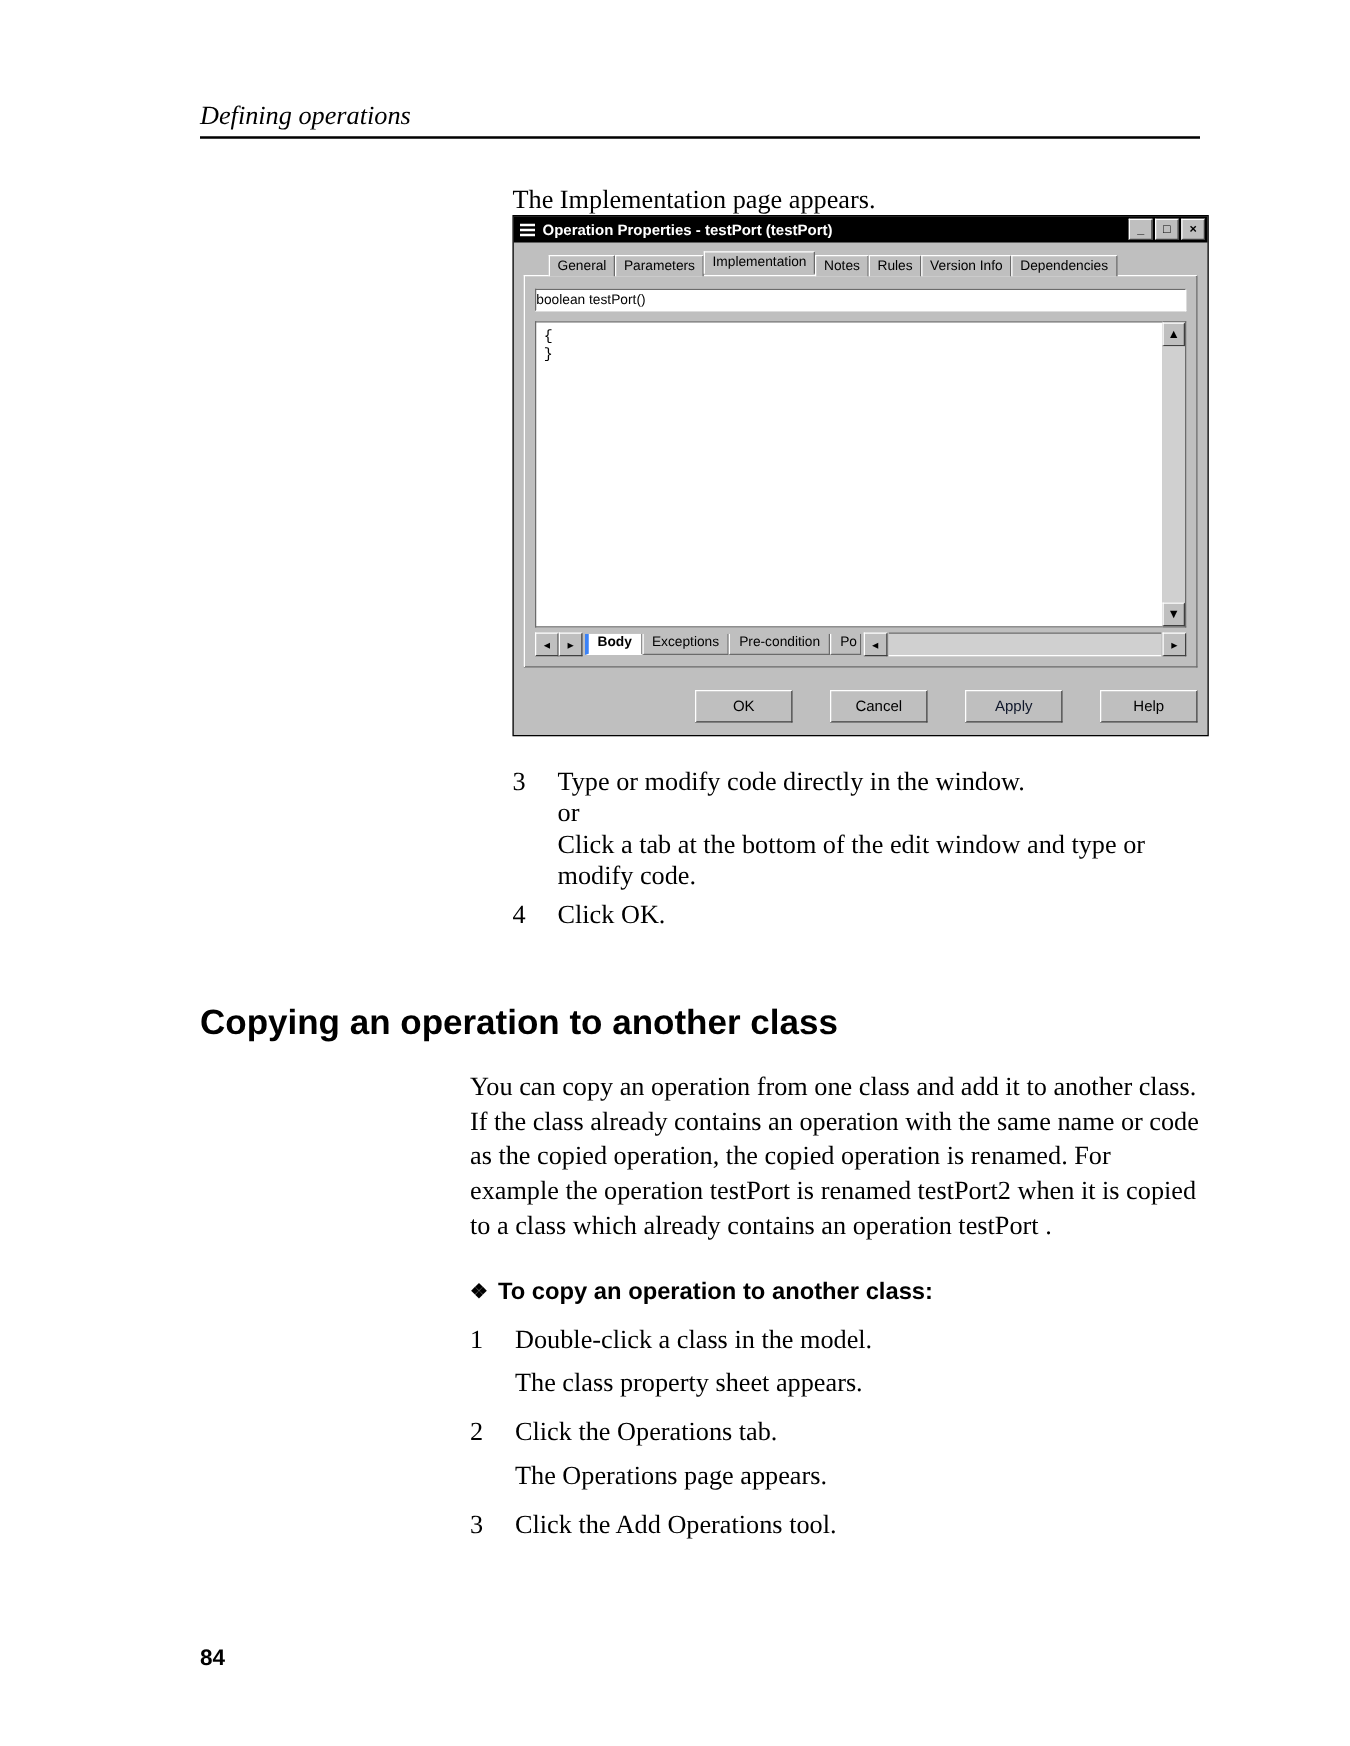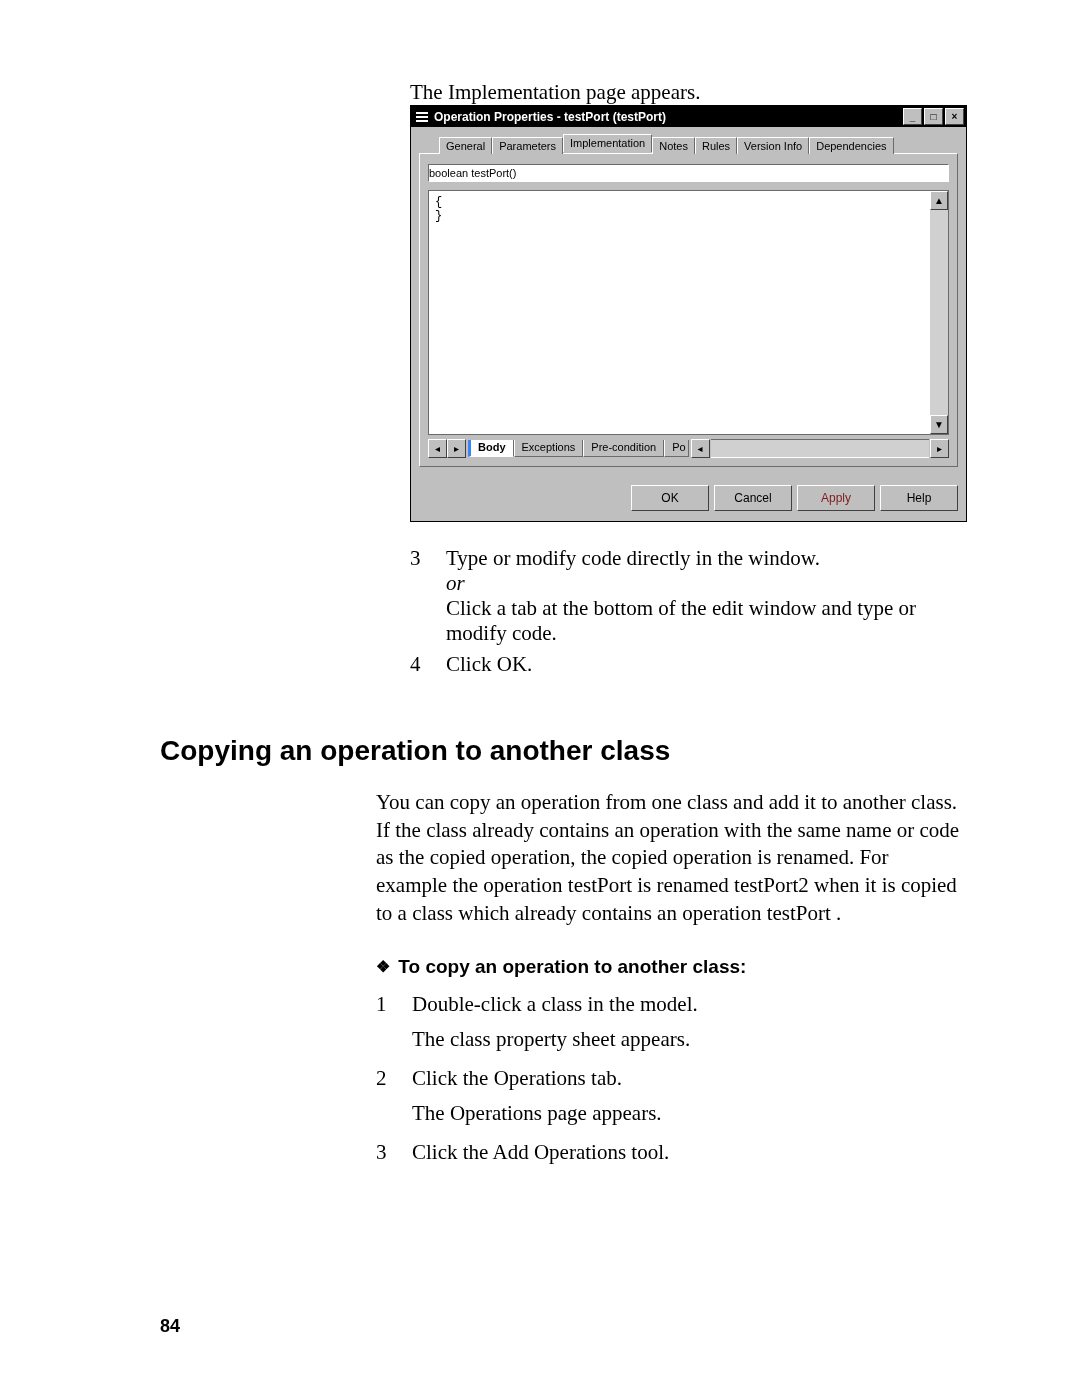--- a/index.html
+++ b/index.html
@@ -172,46 +172,46 @@
   }
   .btab.clipped { padding-right:2px; }
   .hscroll-track {
     flex:1; height:17px; background:#d0d0d0;
     border-top:1px solid #6b6b6b; border-bottom:1px solid #fff;
     margin:0 1px;
   }
 
   .button-row {
     padding:10px 8px 10px 0;
-    display:flex; justify-content:flex-end; gap:5px;
+    display:flex; justify-content:flex-end; gap:30px;
   }
   .dlg-button {
     min-width:76px; height:24px;
     background:#bfbfbf;
     border-top:1px solid #fff; border-left:1px solid #fff;
     border-right:1px solid #404040; border-bottom:1px solid #404040;
     font-family: Tahoma, Arial, sans-serif;
     font-size:12px;
     display:flex; align-items:center; justify-content:center;
   }
-  .dlg-button.disabled { color:#7f1d1d; }
+  .dlg-button.disabled { color:#0f172a; }
   .underline-first::first-letter { text-decoration: underline; }
 
   
   .step-list {
     margin-top: 24px;
     font-size: 21px;
   }
   .step {
     display:flex;
     margin-bottom: 6px;
   }
   .step .num { width: 36px; flex-shrink:0; }
   .step .txt { flex:1; }
-  .or-word { font-style: italic; }
+  .or-word { }
 
   
   .section-heading {
     font-family: Arial, Helvetica, sans-serif;
     font-weight: bold;
     font-size: 28px;
     margin: 58px 0 22px 0;
   }
   .body-para {
     font-size: 21px;
@@ -239,20 +239,21 @@
     font-family: Arial, Helvetica, sans-serif;
     font-weight:bold;
     font-size:18px;
   }
 </style>
 </head>
 <body>
 
 <div class="page">
 
+  <div class="running-header">Defining operations</div>
 
   <div class="content-indent">
     <div class="intro-line">The Implementation page appears.</div>
 
     <div class="dialog">
       <div class="titlebar">
         <span class="tb-icon">
           <svg width="14" height="14">
               <rect x="1" y="2" width="12" height="2" fill="#fff"></rect>
               <rect x="1" y="6" width="12" height="2" fill="#fff"></rect>

